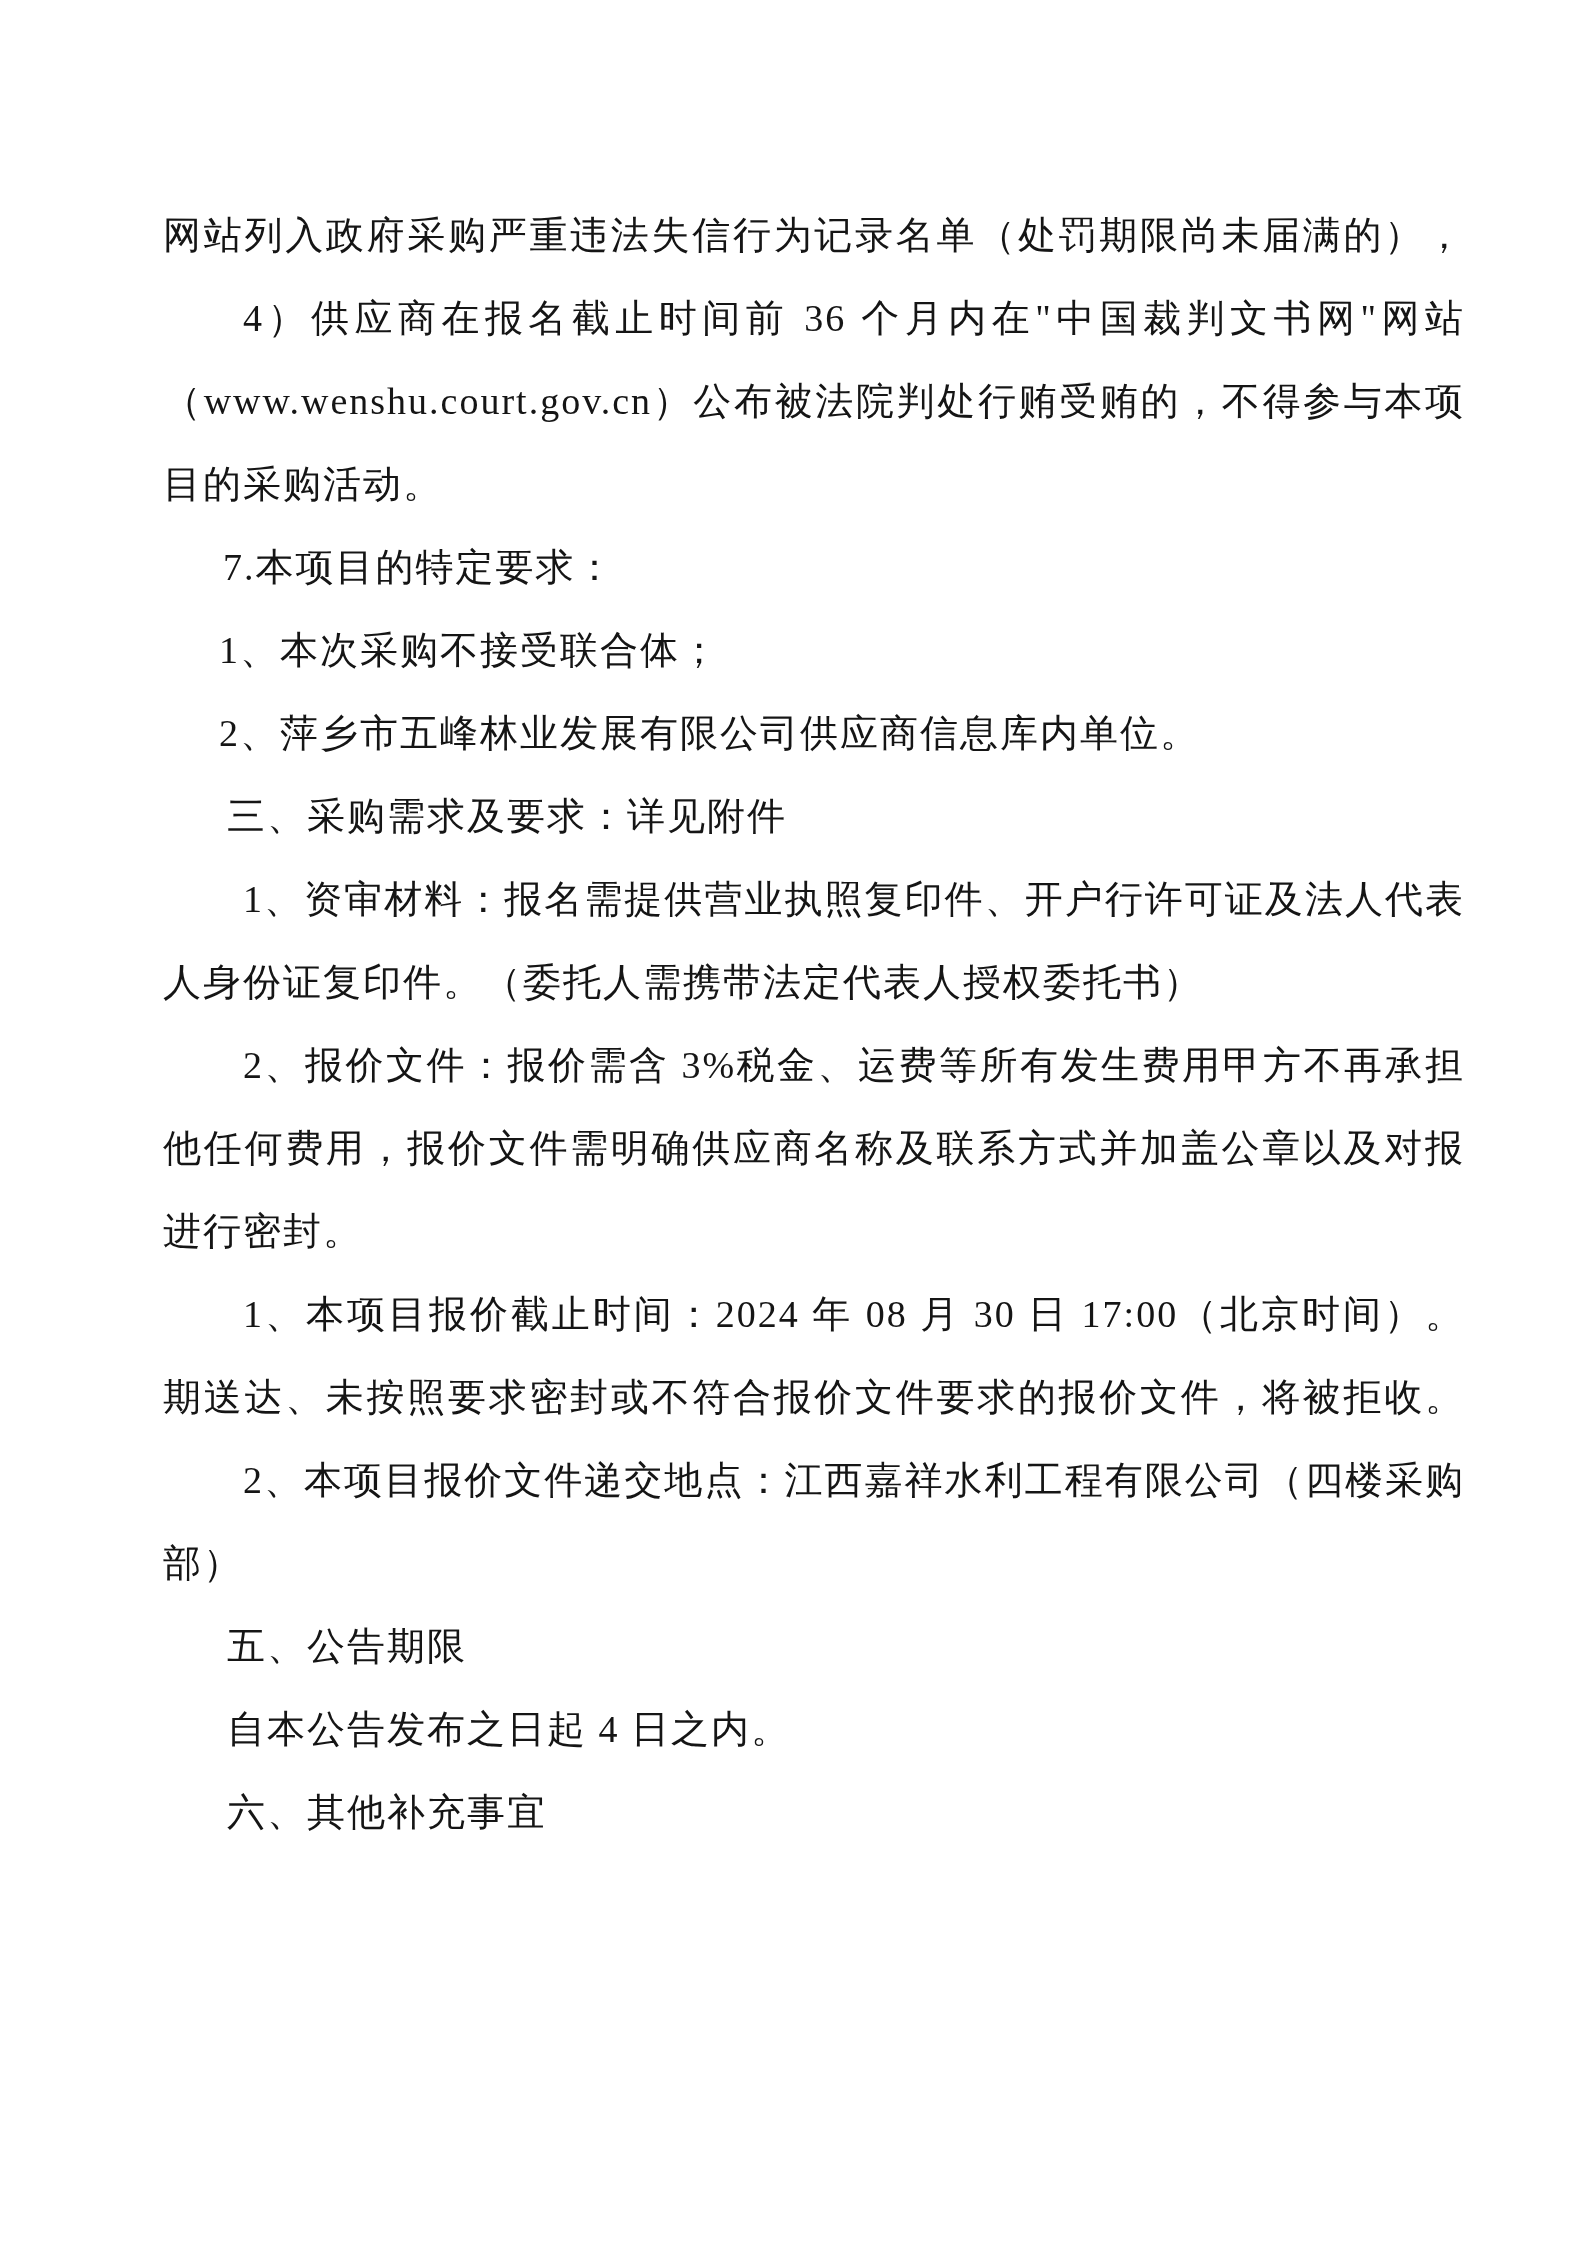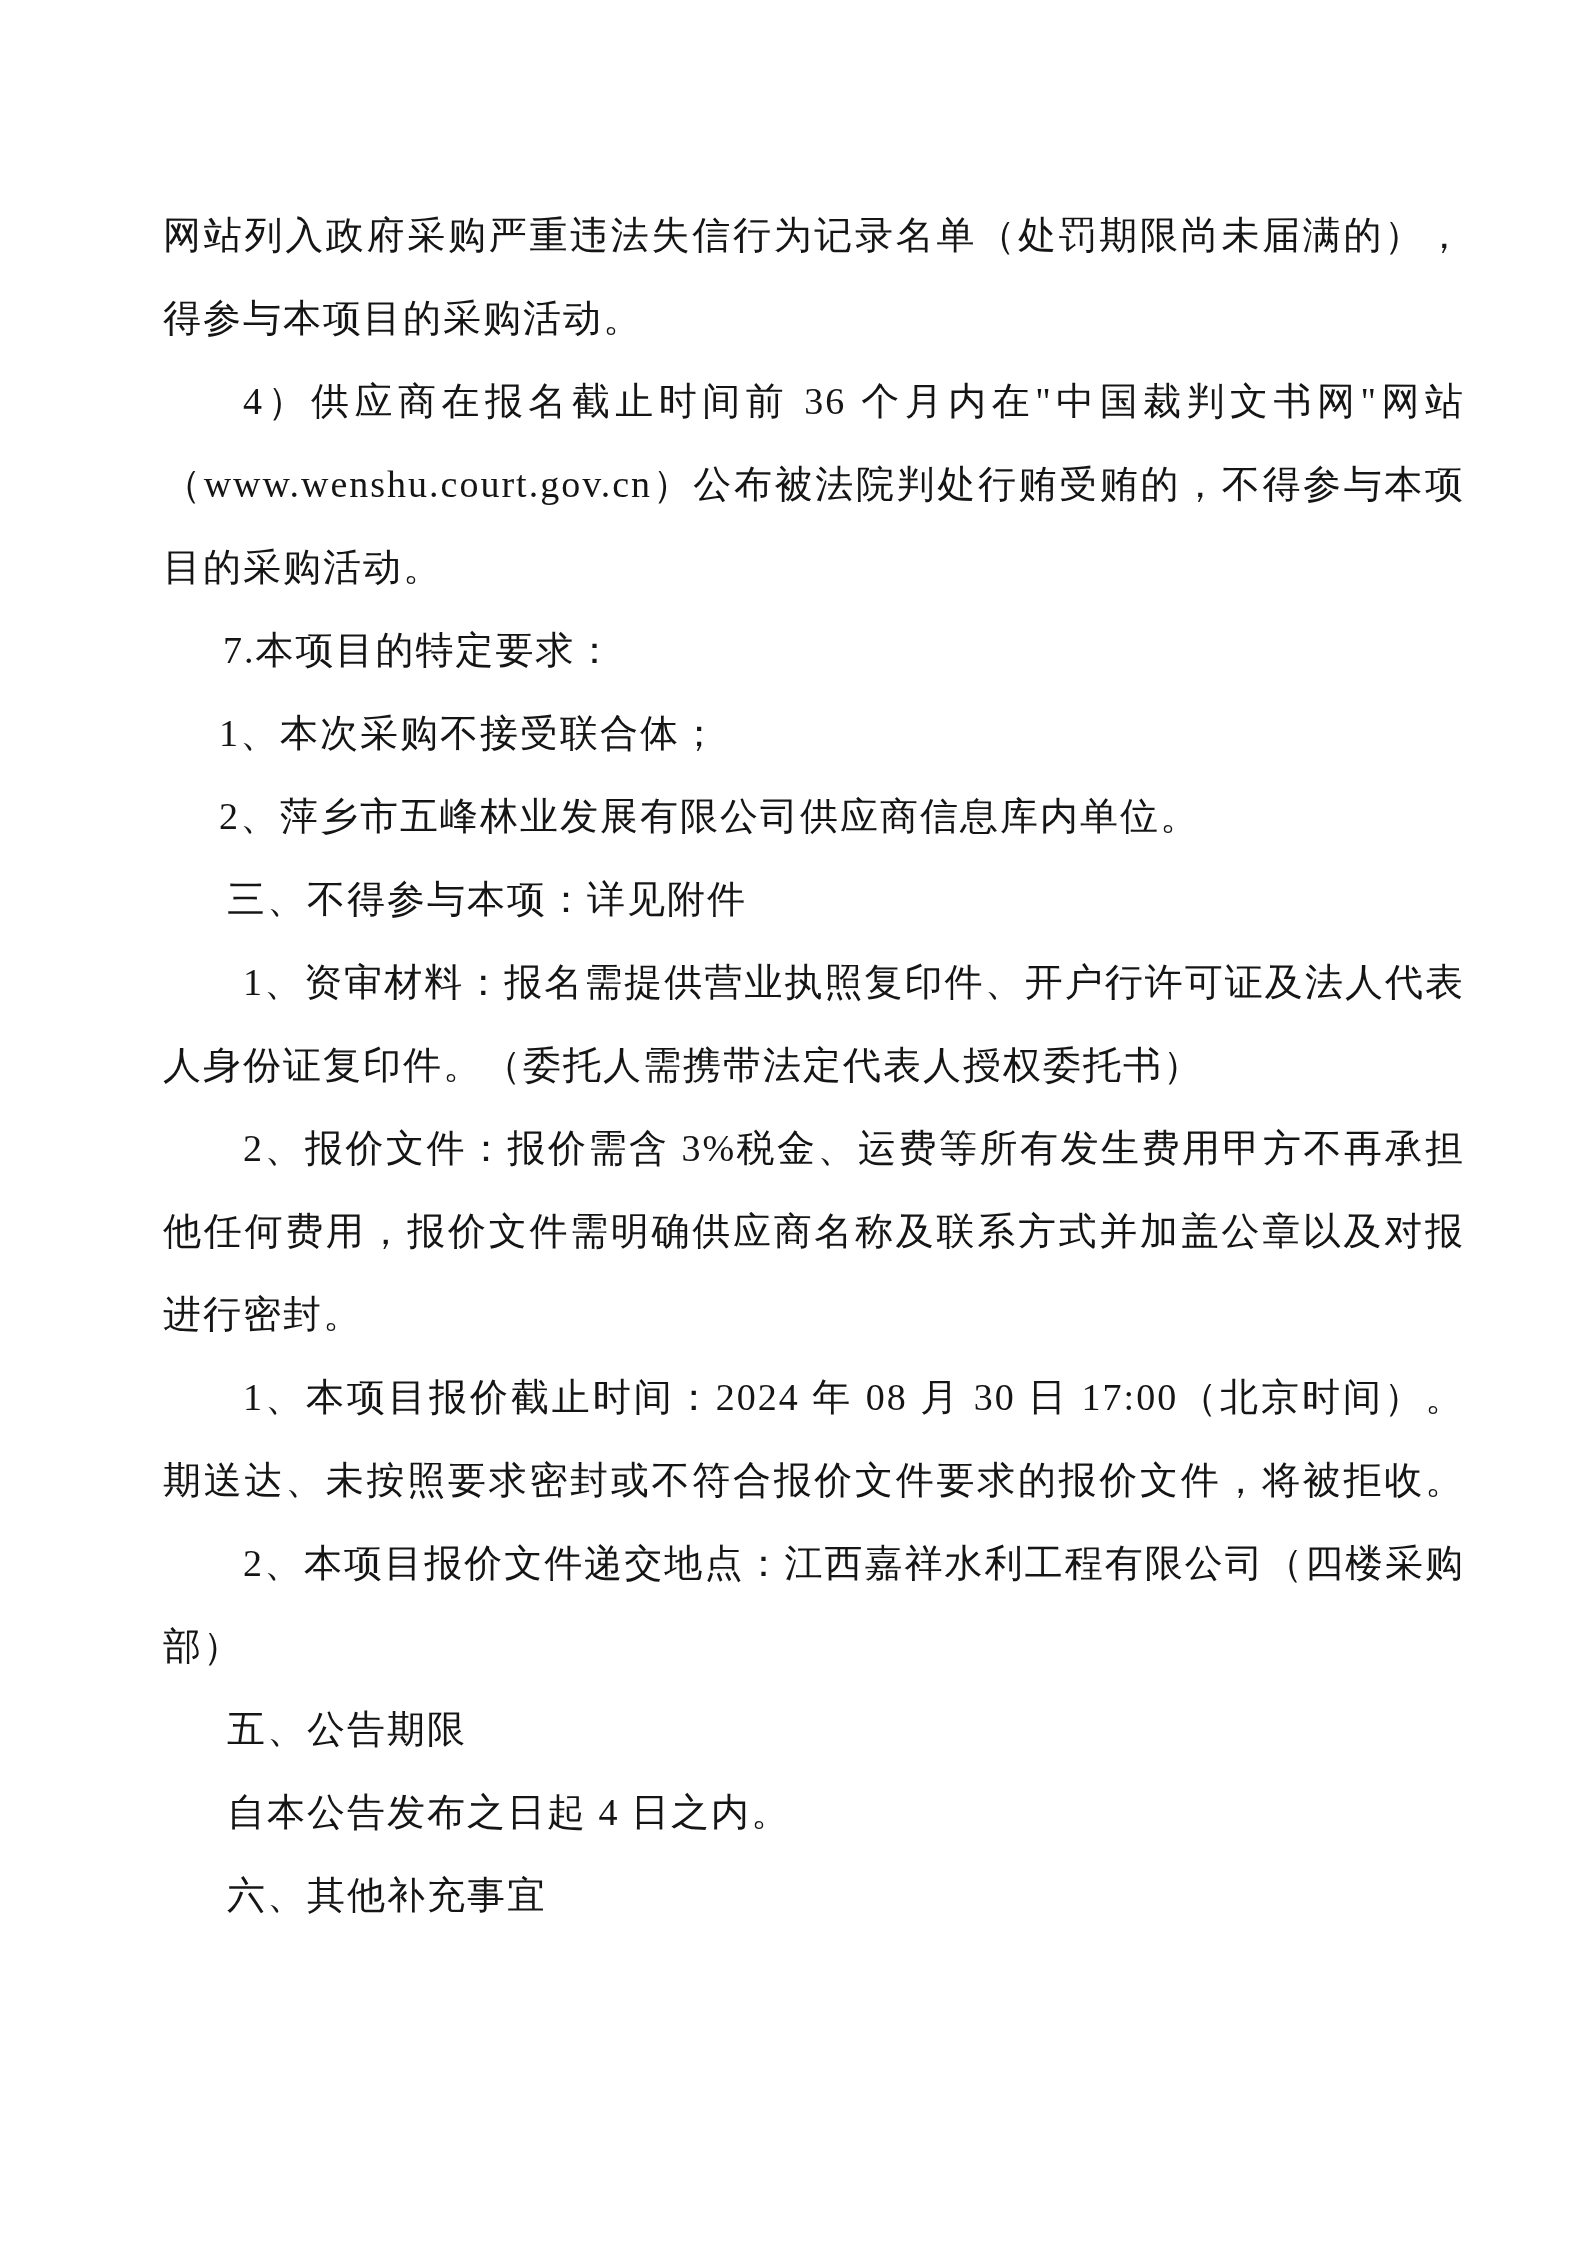--- a/index.html
+++ b/index.html
@@ -37,28 +37,27 @@
     text-align-last: justify;
     text-justify: inter-character;
   }
 </style>
 </head>
 <body>
 
 <div class="page">
   <div class="doc" id="doc">
       <div class="line justify">网站列入政府采购严重违法失信行为记录名单（处罚期限尚未届满的），不</div>
-      <div class="line">得参与本项目的采购活动。</div>
       <div class="line justify" style="padding-left: 80px;">4）供应商在报名截止时间前 36 个月内在"中国裁判文书网"网站</div>
       <div class="line justify">（www.wenshu.court.gov.cn）公布被法院判处行贿受贿的，不得参与本项</div>
       <div class="line">目的采购活动。</div>
       <div class="line" style="padding-left: 60px;">7.本项目的特定要求：</div>
       <div class="line" style="padding-left: 56px;">1、本次采购不接受联合体；</div>
       <div class="line" style="padding-left: 56px;">2、萍乡市五峰林业发展有限公司供应商信息库内单位。</div>
-      <div class="line" style="padding-left: 64px;">三、不得参与本项：详见附件</div>
+      <div class="line" style="padding-left: 64px;">三、采购需求及要求：详见附件</div>
       <div class="line justify" style="padding-left: 80px;">1、资审材料：报名需提供营业执照复印件、开户行许可证及法人代表</div>
       <div class="line">人身份证复印件。（委托人需携带法定代表人授权委托书）</div>
       <div class="line justify" style="padding-left: 80px;">2、报价文件：报价需含 3%税金、运费等所有发生费用甲方不再承担其</div>
       <div class="line justify">他任何费用，报价文件需明确供应商名称及联系方式并加盖公章以及对报价</div>
       <div class="line">进行密封。</div>
       <div class="line justify" style="padding-left: 80px;">1、本项目报价截止时间：2024 年 08 月 30 日 17:00（北京时间）。逾</div>
       <div class="line justify">期送达、未按照要求密封或不符合报价文件要求的报价文件，将被拒收。</div>
       <div class="line justify" style="padding-left: 80px;">2、本项目报价文件递交地点：江西嘉祥水利工程有限公司（四楼采购</div>
       <div class="line">部）</div>
       <div class="line" style="padding-left: 64px;">五、公告期限</div>

